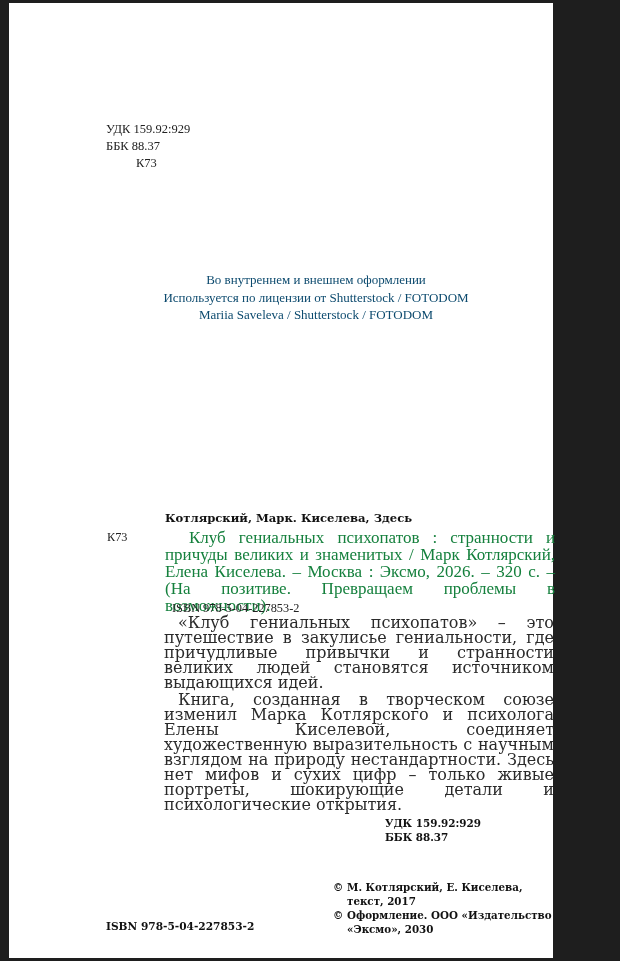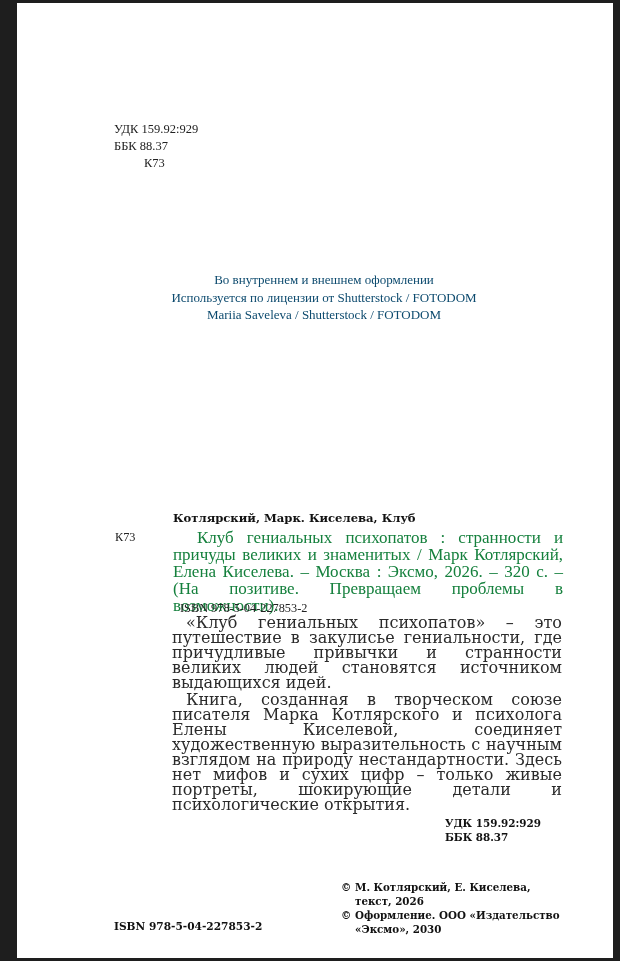--- a/index.html
+++ b/index.html
@@ -4,22 +4,22 @@
   <style>
     html, body { margin: 0; padding: 0; }
     body {
       width: 620px; height: 961px;
       background: #1e1e1e;
       position: relative;
       overflow: hidden;
     }
     .page {
       position: absolute;
-      left: 17px; top: 3px;
-      width: 596px; height: 955px;
+      left: 9px; top: 3px;
+      width: 544px; height: 955px;
       background: #ffffff;
       color: #1a1a1a;
       font-family: "DejaVu Serif", "Liberation Serif", serif;
     }
     .abs { position: absolute; }
     .codes-top {
       left: 97px; top: 118px;
       font-size: 12.5px; line-height: 17px;
       font-family: "Liberation Serif", "DejaVu Serif", serif;
       color: #222;
@@ -103,46 +103,46 @@
     <div>ББК 88.37</div>
     <div class="k">К73</div>
   </div>
 
   <div class="abs credits">
     <div>Во внутреннем и внешнем оформлении</div>
     <div>Используется по лицензии от Shutterstock / FOTODOM</div>
     <div>Mariia Saveleva / Shutterstock / FOTODOM</div>
   </div>
 
-  <div class="abs authors">Котлярский, Марк. Киселева, Клуб</div>
+  <div class="abs authors">Котлярский, Марк. Киселева, Здесь</div>
 
   <div class="abs k73-left">К73</div>
 
   <div class="abs biblio">
     <p>Клуб гениальных психопатов : странности и причуды великих и знаменитых / Марк Котлярский, Елена Киселева. – Москва : Эксмо, 2026. – 320 с. – (На позитиве. Превращаем проблемы в возможности).</p>
   </div>
 
   <div class="abs isbn-mid">ISBN 978-5-04-227853-2</div>
 
   <div class="abs annotation">
     <p>«Клуб гениальных психопатов» – это путешествие в закулисье гениальности, где причудливые привычки и странности великих людей становятся источником выдающихся идей.</p>
-    <p>Книга, созданная в творческом союзе писателя Марка Котлярского и психолога Елены Киселевой, соединяет художественную выразительность с научным взглядом на природу нестандартности. Здесь нет мифов и сухих цифр – только живые портреты, шокирующие детали и психологические открытия.</p>
+    <p>Книга, созданная в творческом союзе изменил Марка Котлярского и психолога Елены Киселевой, соединяет художественную выразительность с научным взглядом на природу нестандартности. Здесь нет мифов и сухих цифр – только живые портреты, шокирующие детали и психологические открытия.</p>
   </div>
 
   <div class="abs codes-bottom">
     <div>УДК 159.92:929</div>
     <div>ББК 88.37</div>
   </div>
 
   <div class="abs isbn-bottom">ISBN 978-5-04-227853-2</div>
 
   <div class="abs copyrights">
     <div class="item">
       <span class="sym">©</span>
-      <span class="txt">М. Котлярский, Е. Киселева, текст, 2026</span>
+      <span class="txt">М. Котлярский, Е. Киселева, текст, 2017</span>
     </div>
     <div class="item">
       <span class="sym">©</span>
       <span class="txt">Оформление. ООО «Издательство «Эксмо», 2030</span>
     </div>
   </div>
 
 </div>
 
 </body></html>

